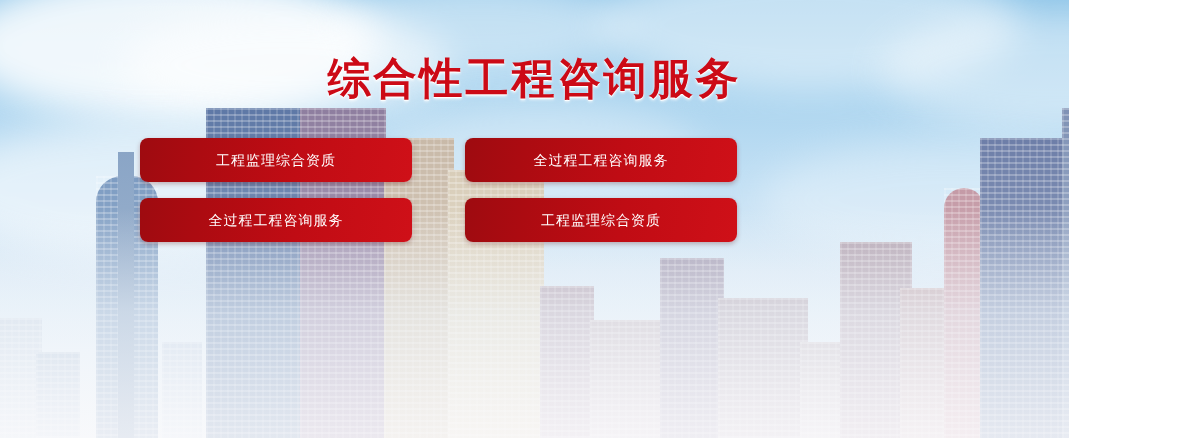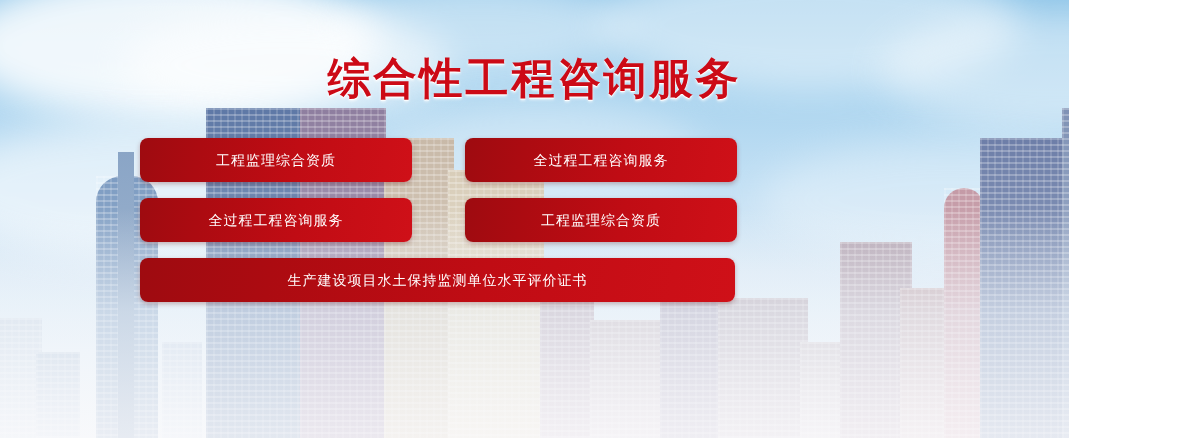--- a/index.html
+++ b/index.html
@@ -151,18 +151,17 @@
     <div class="grid">
         <div class="row">
           <div class="badge">工程监理综合资质</div>
           <div class="badge">全过程工程咨询服务</div>
         </div>
         <div class="row">
           <div class="badge">全过程工程咨询服务</div>
           <div class="badge">工程监理综合资质</div>
         </div>
         <div class="row">
-          <div class="badge wide">生产建设项目水土保持监测单位水平评价证书</div>
         </div>
       </div>
   </div>
 
 </div>
 
 </body></html>

